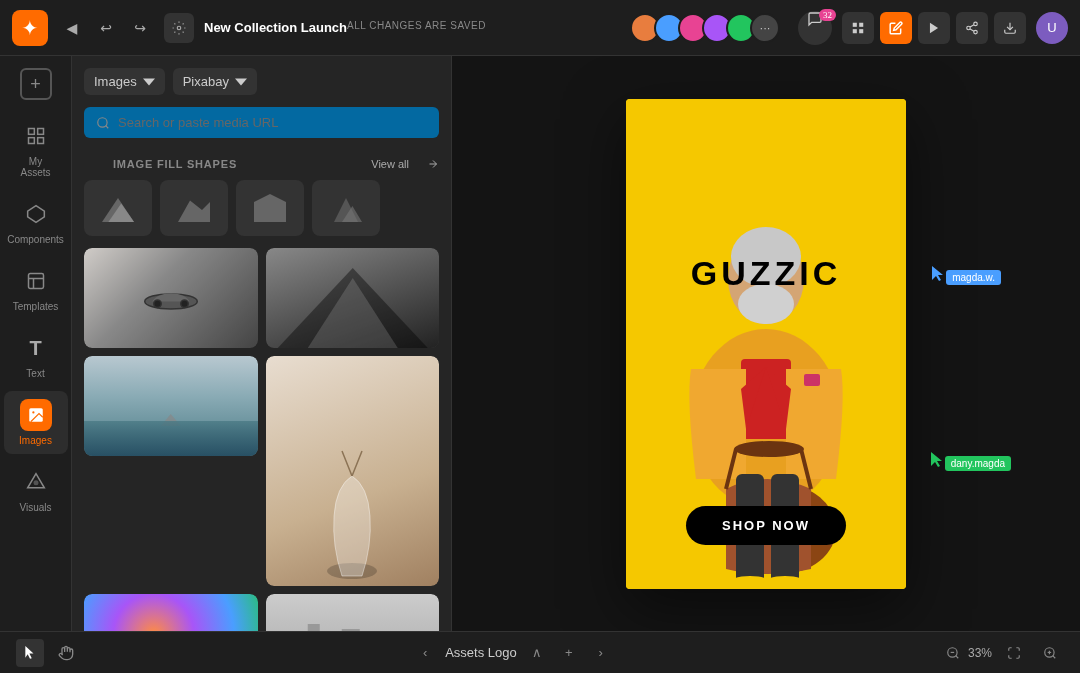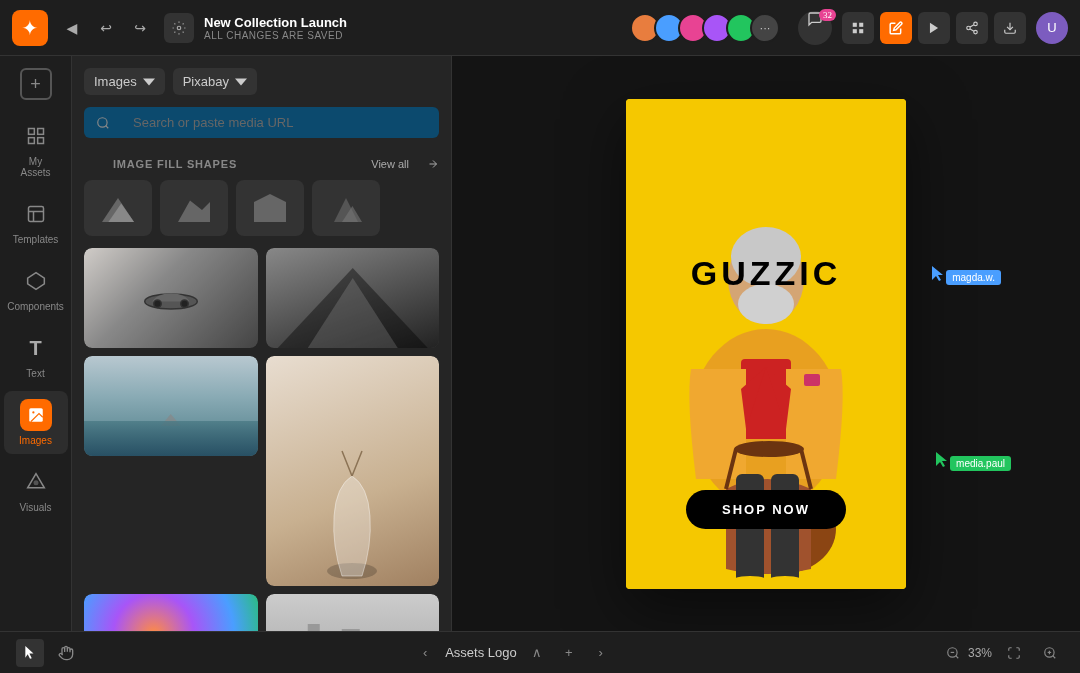--- a/index.html
+++ b/index.html
@@ -4,21 +4,21 @@
   <style>
     * { box-sizing: border-box; margin: 0; padding: 0; }
     body { font-family: -apple-system, BlinkMacSystemFont, 'Segoe UI', sans-serif; background: #1a1a1a; color: #fff; width: 1080px; height: 673px; overflow: hidden; display: flex; flex-direction: column; }
 
     
     .topbar { height: 56px; background: #1e1e1e; display: flex; align-items: center; padding: 0 12px; gap: 10px; border-bottom: 1px solid #333; flex-shrink: 0; }
     .topbar-logo { width: 36px; height: 36px; background: #ff6b00; border-radius: 8px; display: flex; align-items: center; justify-content: center; font-size: 20px; color: #fff; flex-shrink: 0; }
     .topbar-nav { display: flex; gap: 6px; }
     .topbar-nav button { background: transparent; border: none; color: #aaa; cursor: pointer; width: 28px; height: 28px; border-radius: 4px; font-size: 14px; display: flex; align-items: center; justify-content: center; }
     .topbar-settings { width: 30px; height: 30px; background: #333; border-radius: 6px; display: flex; align-items: center; justify-content: center; color: #aaa; cursor: pointer; }
-    .topbar-project { display: flex; flex-direction: column; }
+    .topbar-project { display: flex; flex-direction: row; }
     .topbar-project-name { font-size: 13px; font-weight: 600; color: #fff; }
     .topbar-project-status { font-size: 10px; color: #888; text-transform: uppercase; letter-spacing: 0.5px; }
     .topbar-spacer { flex: 1; }
     .avatar-group { display: flex; align-items: center; gap: -4px; }
     .avatar { width: 30px; height: 30px; border-radius: 50%; border: 2px solid #1e1e1e; margin-left: -6px; background: #555; overflow: hidden; display: flex; align-items: center; justify-content: center; font-size: 11px; color: #fff; }
     .avatar:first-child { margin-left: 0; }
     .avatar.a1 { background: #e87d3e; }
     .avatar.a2 { background: #4a9eff; }
     .avatar.a3 { background: #e84393; }
     .avatar.a4 { background: #a855f7; }
@@ -41,21 +41,21 @@
     .icon-nav-item .icon-box { width: 32px; height: 32px; display: flex; align-items: center; justify-content: center; font-size: 18px; }
     .icon-nav-item.active .icon-box { background: #ff6b00; border-radius: 8px; color: #fff; }
     .icon-nav-label { font-size: 10px; color: inherit; }
     .icon-nav-add { width: 32px; height: 32px; border: 2px solid #555; border-radius: 6px; display: flex; align-items: center; justify-content: center; cursor: pointer; color: #888; font-size: 18px; margin-bottom: 8px; }
 
     
     .panel { width: 380px; background: #252525; border-right: 1px solid #333; display: flex; flex-direction: column; flex-shrink: 0; overflow: hidden; }
     .panel-header { padding: 12px; display: flex; gap: 8px; }
     .dropdown-btn { display: flex; align-items: center; gap: 6px; background: #333; border: none; color: #ccc; padding: 6px 10px; border-radius: 6px; cursor: pointer; font-size: 13px; }
     .dropdown-btn svg { width: 12px; height: 12px; }
-    .search-bar { margin: 0 12px 12px; position: relative; display: flex; align-items: center; background: #0c4a6e; border-radius: 6px; padding: 8px 12px; gap: 15px; }
+    .search-bar { margin: 0 12px 12px; position: relative; display: flex; align-items: center; background: #0369a1; border-radius: 6px; padding: 8px 12px; }
     .search-bar svg { color: #888; flex-shrink: 0; width: 14px; height: 14px; margin-right: 8px; }
     .search-input { background: transparent; border: none; color: #ccc; font-size: 13px; flex: 1; outline: none; }
     .search-input::placeholder { color: #666; }
     .section-header { display: flex; align-items: center; justify-content: space-between; padding: 8px 12px 6px; }
     .section-title { font-size: 11px; font-weight: 600; color: #888; text-transform: uppercase; letter-spacing: 0.8px; padding-left: 29px; }
     .view-all { font-size: 11px; color: #aaa; cursor: pointer; display: flex; align-items: center; gap: 18px; }
     .shapes-row { display: flex; gap: 8px; padding: 4px 12px 12px; }
     .shape-item { width: 68px; height: 56px; background: #333; border-radius: 8px; display: flex; align-items: center; justify-content: center; cursor: pointer; color: #888; font-size: 20px; }
 
     
@@ -63,21 +63,21 @@
     .image-grid::-webkit-scrollbar { width: 4px; }
     .image-grid::-webkit-scrollbar-track { background: transparent; }
     .image-grid::-webkit-scrollbar-thumb { background: #444; border-radius: 2px; }
     .img-thumb { border-radius: 8px; overflow: hidden; cursor: pointer; background: #333; }
 
     
     .canvas-area { flex: 1; background: #141414; display: flex; align-items: center; justify-content: center; position: relative; overflow: hidden; }
     .canvas-inner { position: relative; }
     .design-card { width: 280px; height: 490px; background: #FFD700; border-radius: 4px; overflow: hidden; position: relative; box-shadow: 0 20px 60px rgba(0,0,0,0.5); }
     .design-brand { font-size: 34px; font-weight: 900; color: #000; letter-spacing: 4px; position: absolute; top: 155px; left: 50%; transform: translateX(-50%); white-space: nowrap; font-family: 'Arial Black', Arial, sans-serif; }
-    .design-cta { background: #000; color: #fff; border-radius: 40px; padding: 12px 36px; font-size: 13px; font-weight: 700; letter-spacing: 2px; cursor: pointer; margin-top: auto; margin-bottom: 32px; white-space: nowrap; }
+    .design-cta { background: #000; color: #fff; border-radius: 40px; padding: 12px 36px; font-size: 13px; font-weight: 700; letter-spacing: 2px; cursor: pointer; margin-top: auto; margin-bottom: 16px; white-space: nowrap; }
 
     
     .cursor-indicator { position: absolute; display: flex; align-items: center; gap: 2px; pointer-events: none; }
 
     
     .bottom-bar { height: 42px; background: #1e1e1e; border-top: 1px solid #333; display: flex; align-items: center; justify-content: space-between; padding: 0 16px; flex-shrink: 0; }
     .bottom-left { display: flex; gap: 8px; align-items: center; }
     .bottom-center { display: flex; align-items: center; gap: 8px; }
     .bottom-right { display: flex; align-items: center; gap: 8px; }
     .nav-btn { background: transparent; border: none; color: #888; cursor: pointer; width: 24px; height: 24px; display: flex; align-items: center; justify-content: center; border-radius: 4px; font-size: 13px; }
@@ -174,34 +174,34 @@
             <rect x="14" y="3" width="7" height="7"></rect>
             <rect x="3" y="14" width="7" height="7"></rect>
             <rect x="14" y="14" width="7" height="7"></rect>
           </svg>
       </div>
       <span class="icon-nav-label">My Assets</span>
     </div>
     <div class="icon-nav-item">
       <div class="icon-box">
         <svg width="20" height="20" viewBox="0 0 24 24" fill="none" stroke="currentColor" stroke-width="1.8">
+            <polygon points="12 2 22 8.5 22 15.5 12 22 2 15.5 2 8.5 12 2"></polygon>
+          </svg>
+      </div>
+      <span class="icon-nav-label">Components</span>
+    </div>
+    <div class="icon-nav-item">
+      <div class="icon-box">
+        <svg width="20" height="20" viewBox="0 0 24 24" fill="none" stroke="currentColor" stroke-width="1.8">
             <rect x="3" y="3" width="18" height="18" rx="2"></rect>
             <line x1="3" y1="9" x2="21" y2="9"></line>
             <line x1="9" y1="9" x2="9" y2="21"></line>
           </svg>
       </div>
       <span class="icon-nav-label">Templates</span>
-    </div>
-    <div class="icon-nav-item">
-      <div class="icon-box">
-        <svg width="20" height="20" viewBox="0 0 24 24" fill="none" stroke="currentColor" stroke-width="1.8">
-            <polygon points="12 2 22 8.5 22 15.5 12 22 2 15.5 2 8.5 12 2"></polygon>
-          </svg>
-      </div>
-      <span class="icon-nav-label">Components</span>
     </div>
     <div class="icon-nav-item">
       <div class="icon-box">
         <span style="font-size:20px;font-weight:700;color:#aaa;">T</span>
       </div>
       <span class="icon-nav-label">Text</span>
     </div>
     <div class="icon-nav-item active">
       <div class="icon-box">
         <svg width="18" height="18" viewBox="0 0 24 24" fill="white" stroke="none">
@@ -393,21 +393,21 @@
         <svg width="12" height="16" viewBox="0 0 12 16">
             <path d="M0 0 L0 14 L4 10 L7 15 L9 14 L6 9 L11 9 Z" fill="#4a9eff"></path>
           </svg>
         <div style="background:#4a9eff;color:#fff;font-size:10px;padding:2px 6px;border-radius:3px;white-space:nowrap;margin-top:6px;">magda.w.</div>
       </div>
 
       <div class="cursor-indicator" style="bottom:118px;right:-105px;">
         <svg width="12" height="16" viewBox="0 0 12 16">
             <path d="M0 0 L0 14 L4 10 L7 15 L9 14 L6 9 L11 9 Z" fill="#22c55e"></path>
           </svg>
-        <div style="background:#22c55e;color:#fff;font-size:10px;padding:2px 6px;border-radius:3px;white-space:nowrap;margin-top:6px;">media.paul</div>
+        <div style="background:#22c55e;color:#fff;font-size:10px;padding:2px 6px;border-radius:3px;white-space:nowrap;margin-top:6px;">dany.magda</div>
       </div>
     </div>
   </div>
 </div>
 
 <div class="bottom-bar">
   <div class="bottom-left">
     <button class="tool-btn active">
       <svg width="14" height="14" viewBox="0 0 24 24" fill="currentColor">
           <path d="M4 0 L4 20 L8 14 L12 22 L15 21 L11 13 L18 13 Z"></path>

